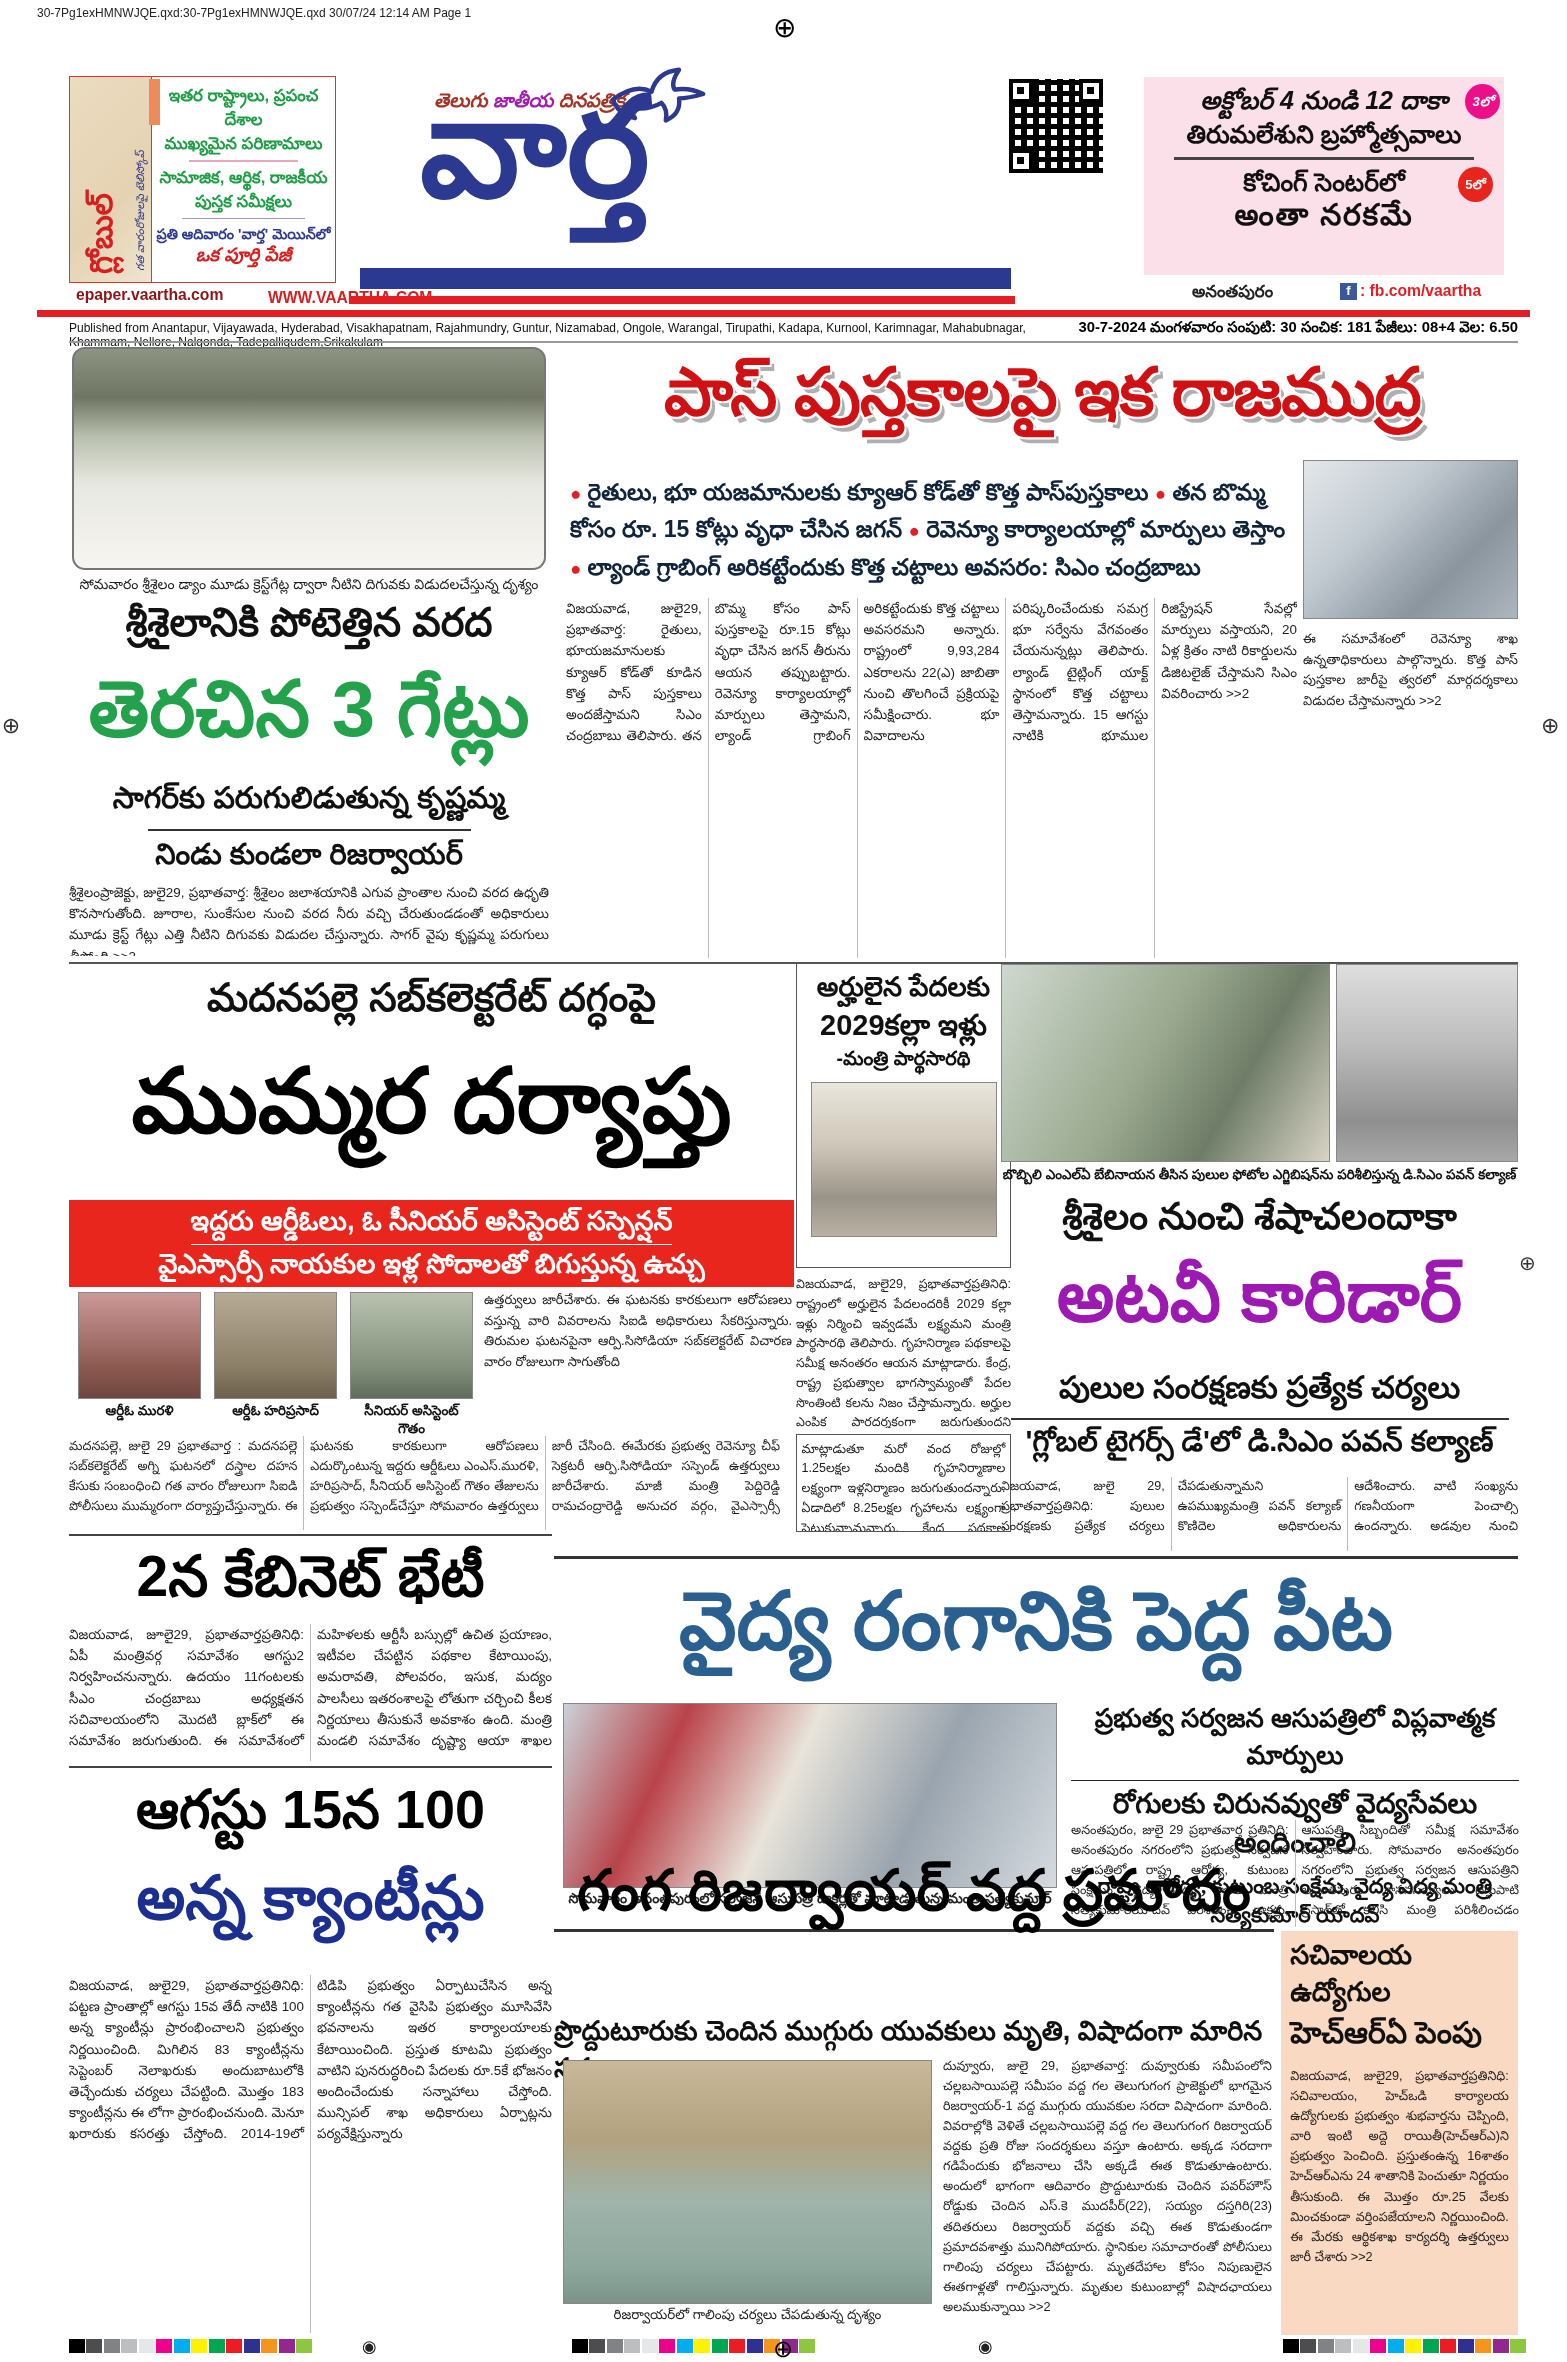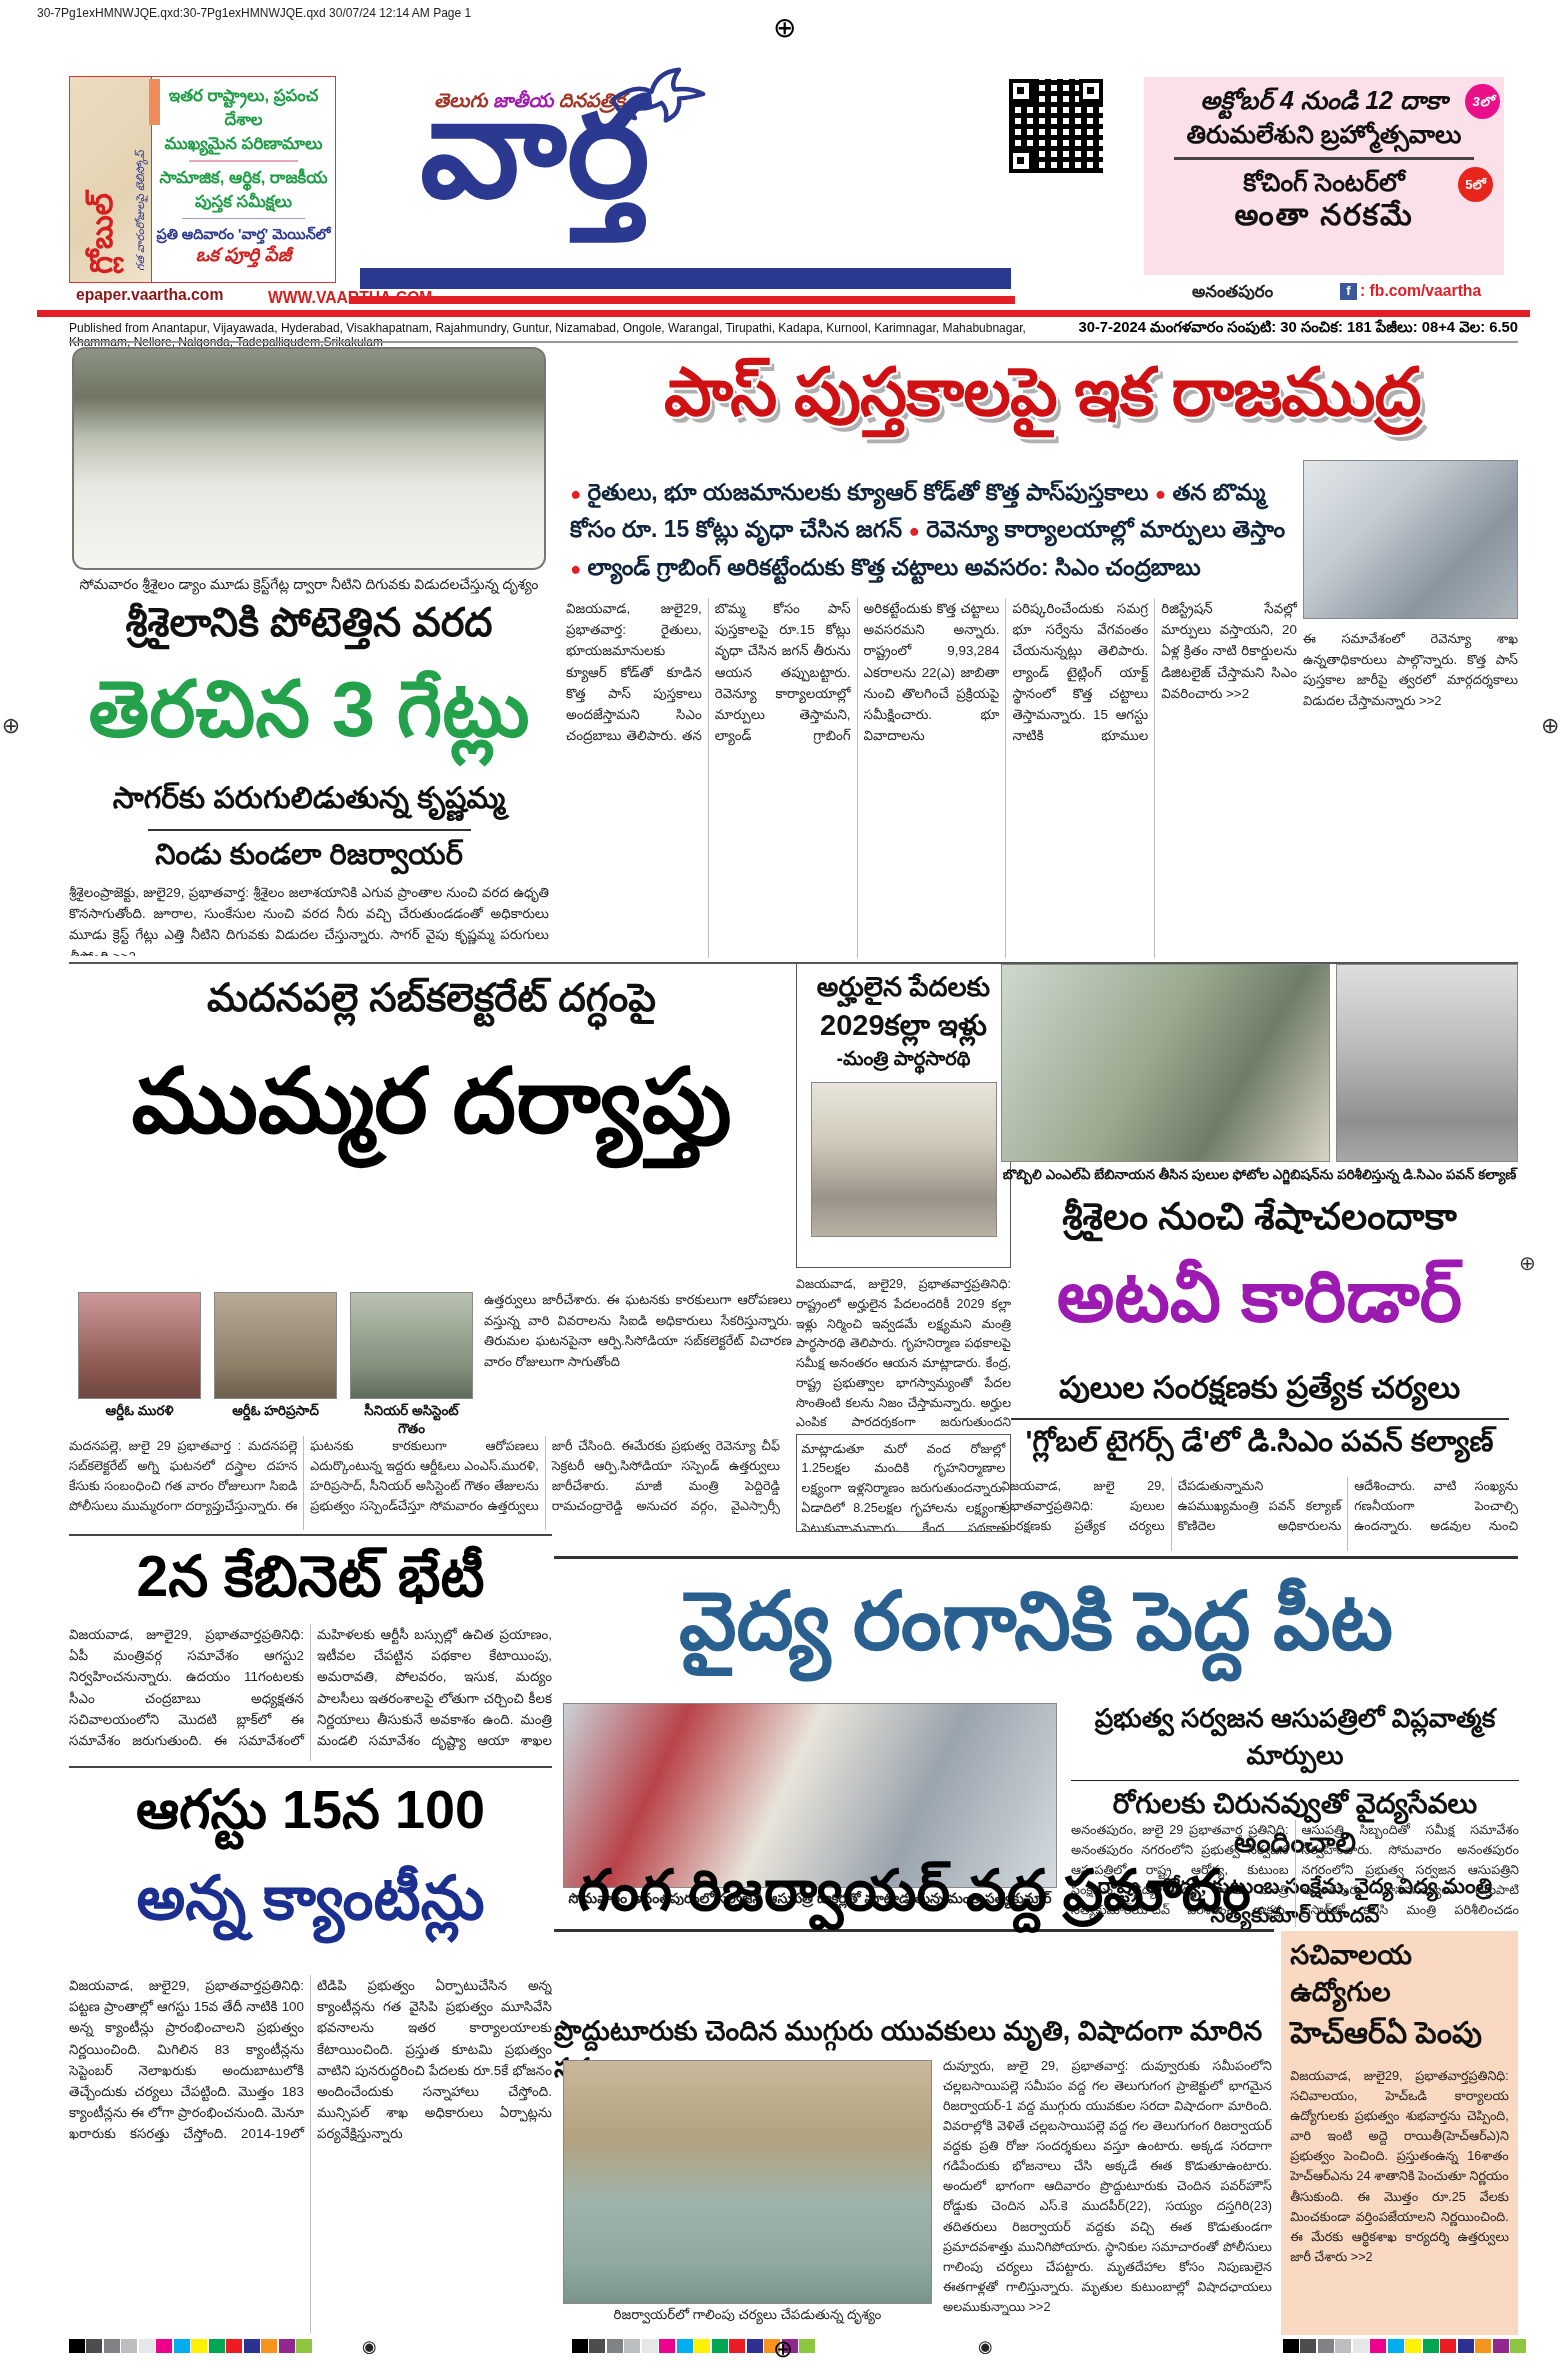--- a/index.html
+++ b/index.html
@@ -128,20 +128,24 @@
   </div>
   <div class="abs photo" style="left:1303px;top:460px;width:215px;height:159px;
        background:linear-gradient(135deg,#e3e7ea 0%,#c3cbd2 35%,#8a959e 70%,#aeb6bd 100%);"></div>
   <div class="abs body-txt jus cols5" style="left:566px;top:598px;width:731px;height:360px;overflow:hidden;">విజయవాడ, జులై29, ప్రభాతవార్త: రైతులు, భూయజమానులకు క్యూఆర్ కోడ్‌తో కూడిన కొత్త పాస్ పుస్తకాలు అందజేస్తామని సిఎం చంద్రబాబు తెలిపారు. తన బొమ్మ కోసం పాస్ పుస్తకాలపై రూ.15 కోట్లు వృధా చేసిన జగన్ తీరును ఆయన తప్పుబట్టారు. రెవెన్యూ కార్యాలయాల్లో మార్పులు తెస్తామని, ల్యాండ్ గ్రాబింగ్ అరికట్టేందుకు కొత్త చట్టాలు అవసరమని అన్నారు. రాష్ట్రంలో 9,93,284 ఎకరాలను 22(ఎ) జాబితా నుంచి తొలగించే ప్రక్రియపై సమీక్షించారు. భూ వివాదాలను పరిష్కరించేందుకు సమగ్ర భూ సర్వేను వేగవంతం చేయనున్నట్లు తెలిపారు. ల్యాండ్ టైట్లింగ్ యాక్ట్ స్థానంలో కొత్త చట్టాలు తెస్తామన్నారు. 15 ఆగస్టు నాటికి భూముల రిజిస్ట్రేషన్ సేవల్లో మార్పులు వస్తాయని, 20 ఏళ్ల క్రితం నాటి రికార్డులను డిజిటలైజ్ చేస్తామని సిఎం వివరించారు  &gt;&gt;2</div>
   <div class="abs body-txt jus" style="left:1303px;top:629px;width:215px;height:329px;overflow:hidden;font-size:13px;">ఈ సమావేశంలో రెవెన్యూ శాఖ ఉన్నతాధికారులు పాల్గొన్నారు. కొత్త పాస్ పుస్తకాల జారీపై త్వరలో మార్గదర్శకాలు విడుదల చేస్తామన్నారు  &gt;&gt;2</div>
 
   <div class="abs" style="left:69px;top:962px;width:1449px;height:1.8px;background:#555;"></div>
 
   <div class="abs ctr bold" style="left:69px;top:976px;width:725px;font-size:39px;color:#111;">మదనపల్లె సబ్‌కలెక్టరేట్ దగ్ధంపై</div>
   <div class="abs ctr bold" style="left:69px;top:1032px;width:725px;font-size:90px;line-height:1.55;color:#000;">ముమ్మర దర్యాప్తు</div>
+  <div class="abs redbox ctr" style="left:69px;top:1200px;width:725px;height:87px;padding-top:5.5px;box-sizing:border-box;">
+    <div style="font-size:27px;font-weight:bold;display:inline-block;border-bottom:1.8px solid #fff;padding-bottom:1.8px;">ఇద్దరు ఆర్డీఓలు, ఓ సీనియర్ అసిస్టెంట్ సస్పెన్షన్</div>
+    <div style="font-size:27px;font-weight:bold;margin-top:3.7px;">వైఎస్సార్సీ నాయకుల ఇళ్ల సోదాలతో బిగుస్తున్న ఉచ్చు</div>
+  </div>
 
   <div class="abs photo" style="left:78px;top:1292px;width:123px;height:107px;background:linear-gradient(180deg,#c99,#8d5a52 70%,#6e463f);"></div>
   <div class="abs ctr bold" style="left:78px;top:1403px;width:123px;font-size:13.4px;">ఆర్డీఓ మురళి</div>
   <div class="abs photo" style="left:214px;top:1292px;width:123px;height:107px;background:linear-gradient(180deg,#b7ab96,#8c7f68 70%,#6d604c);"></div>
   <div class="abs ctr bold" style="left:214px;top:1403px;width:123px;font-size:13.4px;">ఆర్డీఓ హరిప్రసాద్</div>
   <div class="abs photo" style="left:350px;top:1292px;width:123px;height:107px;background:linear-gradient(180deg,#b9c2b0,#83907c 70%,#5f6c5a);"></div>
   <div class="abs ctr bold" style="left:350px;top:1403px;width:123px;font-size:13.4px;">సీనియర్ అసిస్టెంట్ గౌతం</div>
 
   <div class="abs body-txt jus" style="left:484px;top:1290px;width:308px;height:138px;overflow:hidden;font-size:13px;">ఉత్తర్వులు జారీచేశారు. ఈ ఘటనకు కారకులుగా ఆరోపణలు వస్తున్న వారి వివరాలను సిఐడి అధికారులు సేకరిస్తున్నారు. తిరుమల ఘటనపైనా ఆర్పి.సిసోడియా సబ్‌కలెక్టరేట్ విచారణ వారం రోజులుగా సాగుతోంది</div>
   <div class="abs body-txt jus cols3" style="left:69px;top:1436px;width:711px;height:94px;overflow:hidden;font-size:12.7px;">మదనపల్లె, జులై 29 ప్రభాతవార్త : మదనపల్లె సబ్‌కలెక్టరేట్ అగ్ని ఘటనలో దస్త్రాల దహన కేసుకు సంబంధించి గత వారం రోజులుగా సిఐడి పోలీసులు ముమ్మరంగా దర్యాప్తుచేస్తున్నారు. ఈ ఘటనకు కారకులుగా ఆరోపణలు ఎదుర్కొంటున్న ఇద్దరు ఆర్డీఓలు ఎంఎస్.మురళి, హరిప్రసాద్, సీనియర్ అసిస్టెంట్ గౌతం తేజులను ప్రభుత్వం సస్పెండ్‌చేస్తూ సోమవారం ఉత్తర్వులు జారీ చేసింది. ఈమేరకు ప్రభుత్వ రెవెన్యూ చీఫ్ సెక్రటరీ ఆర్పి.సిసోడియా సస్పెండ్ ఉత్తర్వులు జారీచేశారు. మాజీ మంత్రి పెద్దిరెడ్డి రామచంద్రారెడ్డి అనుచర వర్గం, వైఎస్సార్సీ నేతల ఇళ్లల్లో పోలీసులు నాలుగు రోజులుగా సోదాలు చేస్తున్నారు. మంత్రి అనుచరులుగా పేర్కొంటున్న రైస్‌మిల్ మాధవరెడ్డి, పిఎ శశికాంత్, మాజీ ఎమ్మెల్యే  &gt;&gt;2</div>

